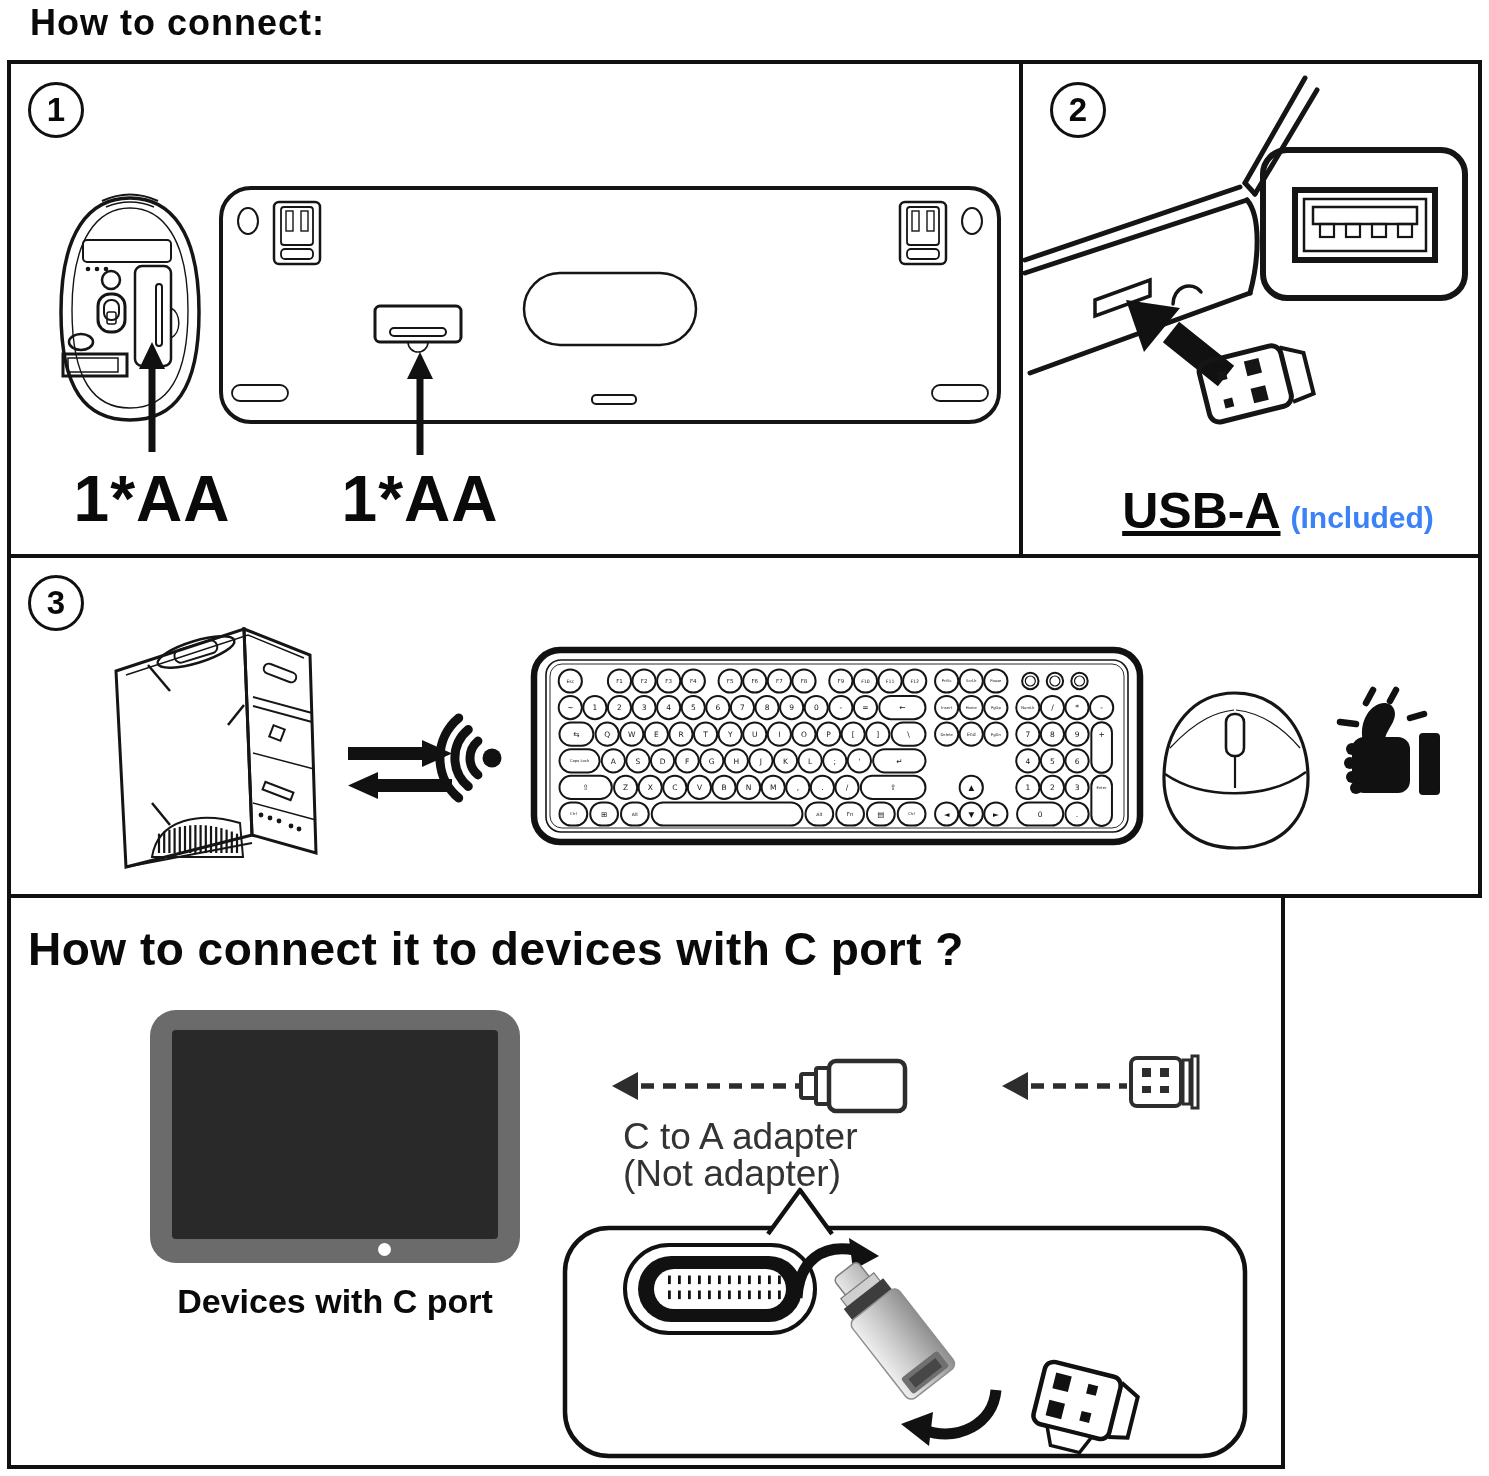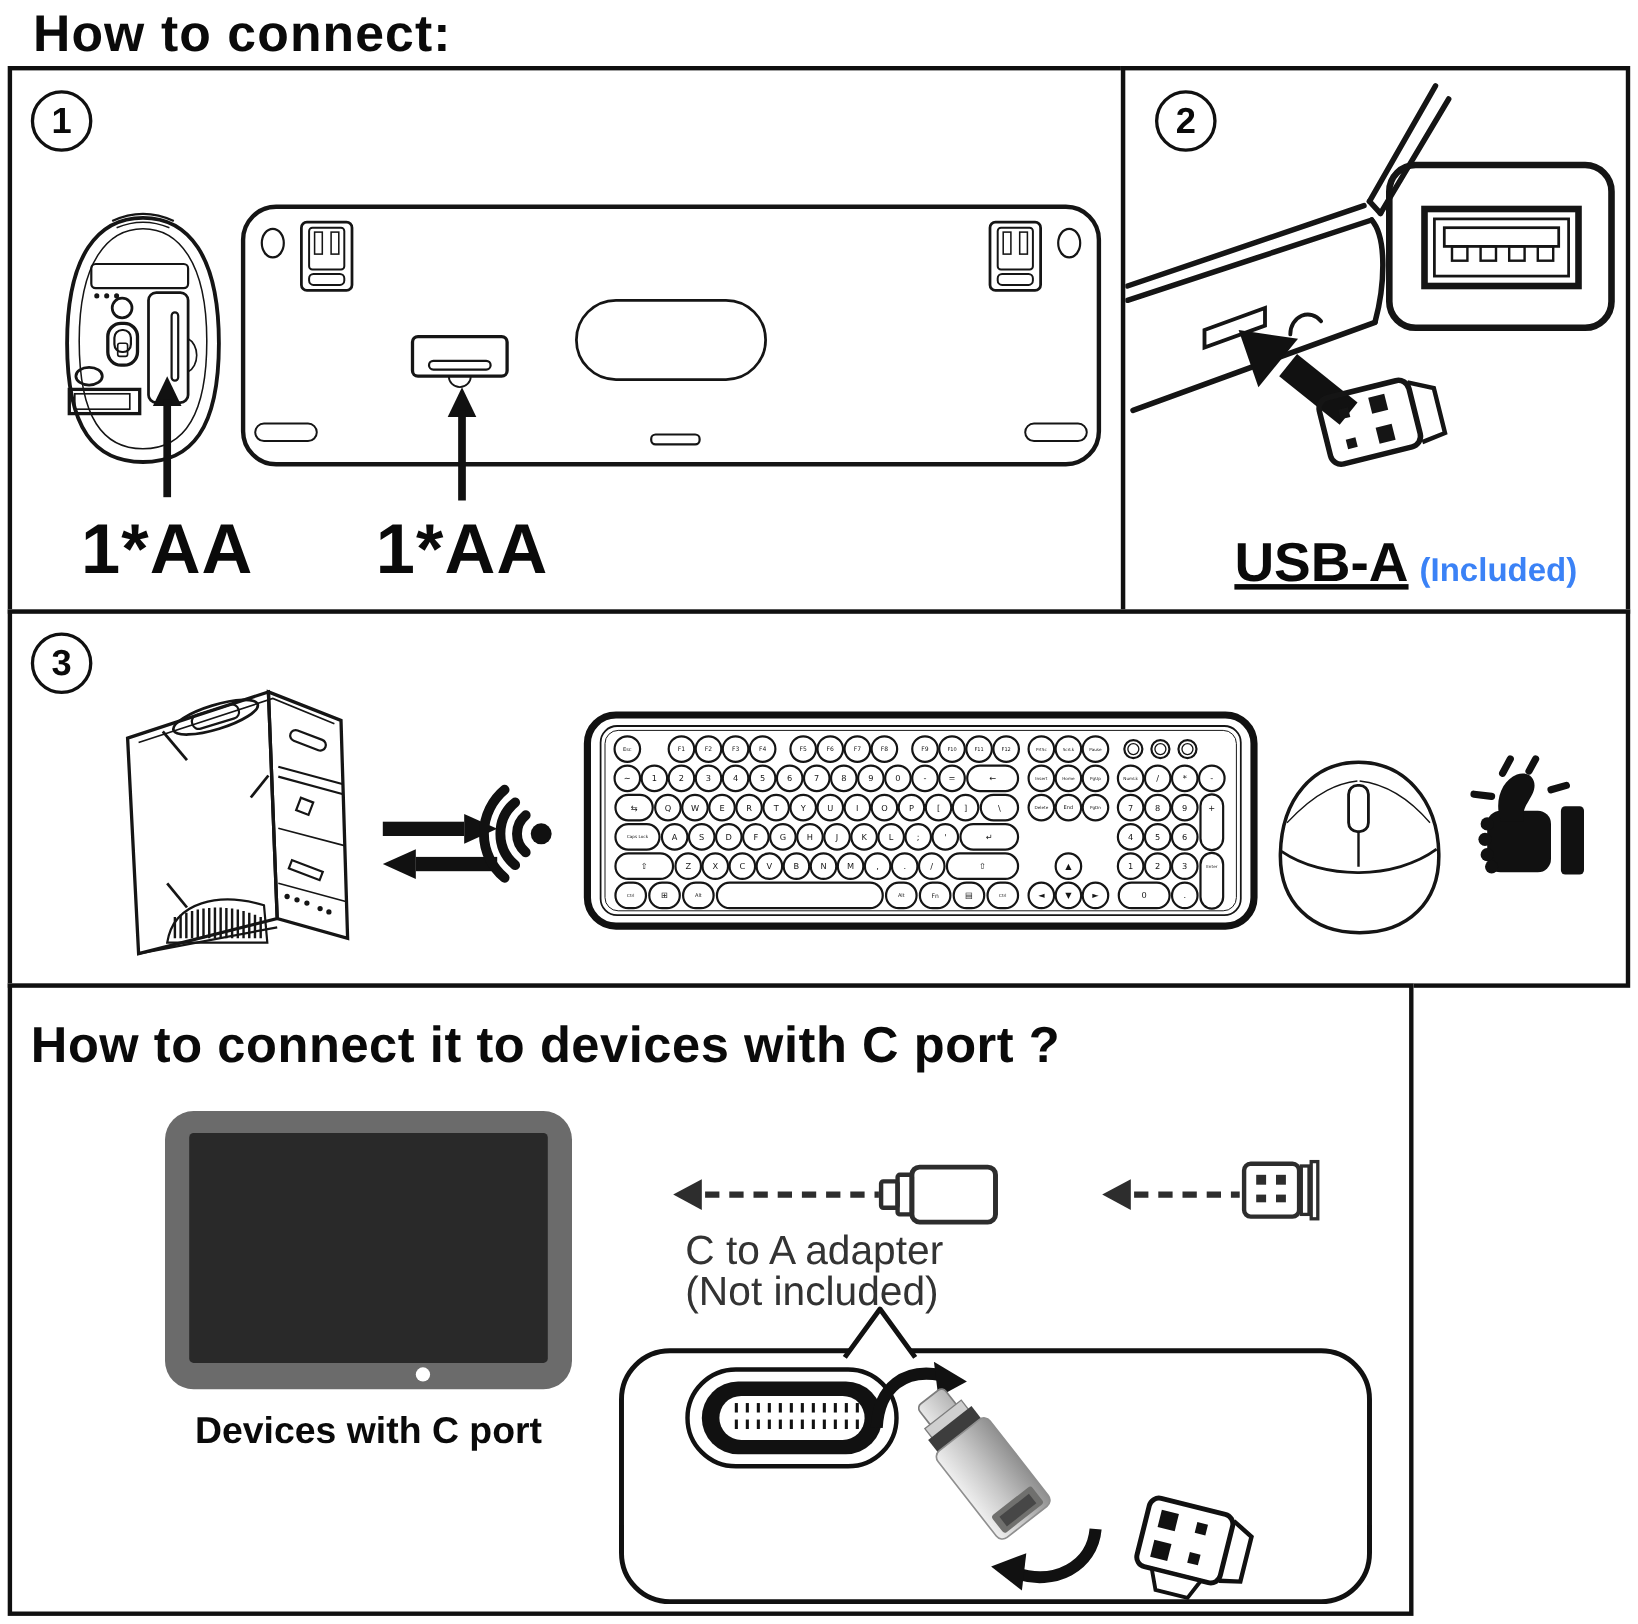--- a/index.html
+++ b/index.html
@@ -8,21 +8,21 @@
     font-family:"Liberation Sans",sans-serif;color:#0a0a0a;overflow:hidden;
   }
   .panel{position:absolute;background:#fff;border:4px solid #101010;box-sizing:border-box;}
   .art{position:absolute;left:0;top:0;display:block;}
   .badge{
     position:absolute;width:50px;height:50px;border:3px solid #101010;border-radius:50%;
     display:flex;align-items:center;justify-content:center;
     font-size:33px;font-weight:700;background:#fff;z-index:5;
   }
   .page-title{
-    position:absolute;left:30px;top:2px;margin:0;font-size:47px;font-weight:700;
+    position:absolute;left:30px;top:2px;margin:0;font-size:36px;font-weight:700;
     letter-spacing:1px;z-index:2;
   }
   .batt-label{
     position:absolute;width:170px;text-align:center;font-size:64px;font-weight:700;
     letter-spacing:1px;z-index:4;
   }
   .usb-row{
     position:absolute;left:70px;top:418px;width:370px;display:flex;gap:10px;
     align-items:baseline;justify-content:center;z-index:4;white-space:nowrap;
   }
@@ -591,15 +591,15 @@
       <rect x="12" y="38" width="16" height="16" fill="#111" stroke="none"></rect>
       <rect x="46" y="13" width="10" height="10" fill="#111" stroke="none"></rect>
       <rect x="46" y="41" width="10" height="10" fill="#111" stroke="none"></rect>
       <path d="M78,4 L97,14 L97,56 L78,60" stroke-width="4" fill="none"></path>
       <path d="M16,64 L62,64 L54,82 L24,82 Z" stroke-width="3.5"></path>
     </g>
   </svg>
 
   <div class="adapter-caption">
     <span>C to A adapter</span>
-    <span>(Not included)</span>
+    <span>(Not adapter)</span>
   </div>
 </div>
 
 </body></html>

